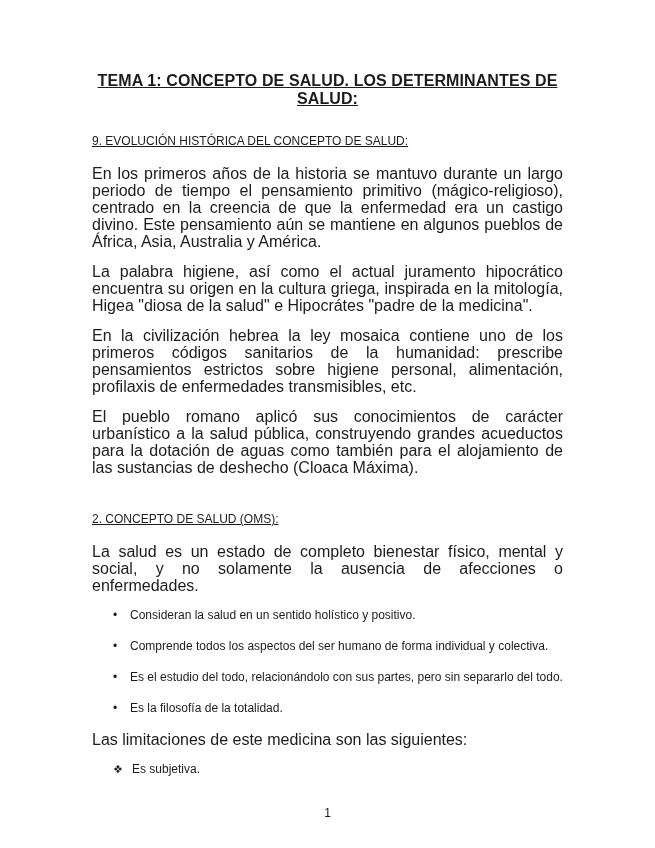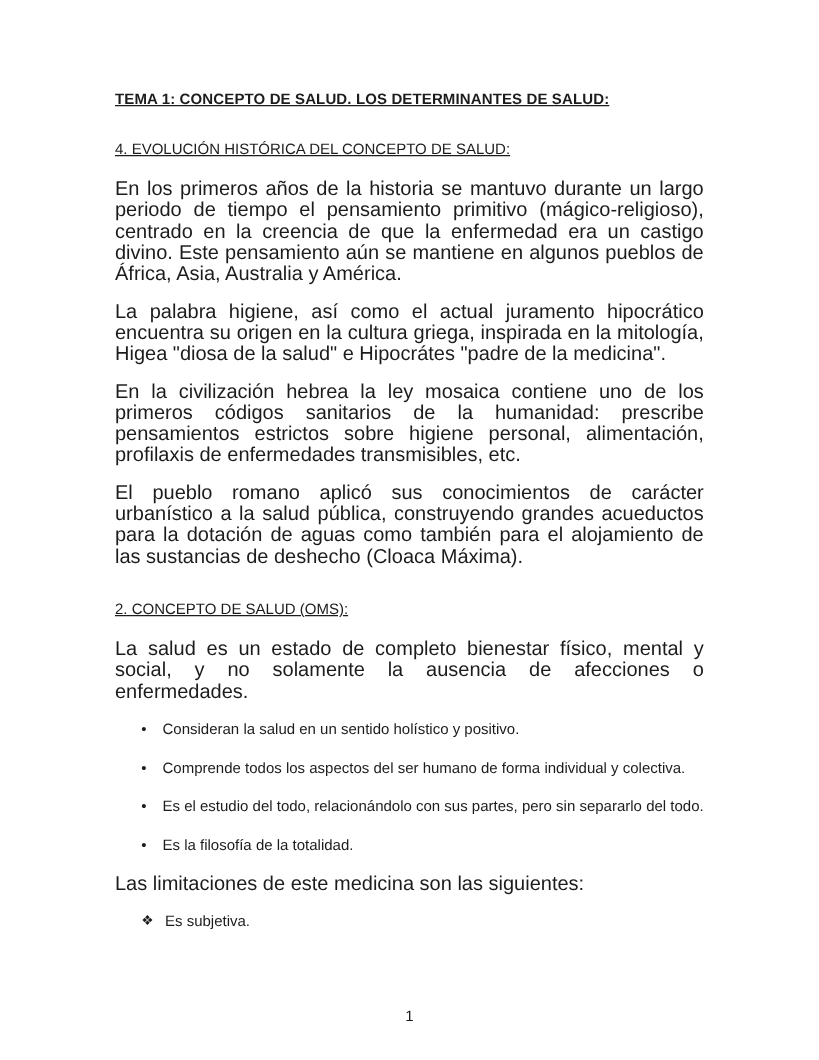--- a/index.html
+++ b/index.html
@@ -16,34 +16,35 @@
     color: #1c1c1c;
   }
   .page {
     box-sizing: border-box;
     width: 655px;
     height: 848px;
     padding: 72px 92px 0 92px;
     background: #ffffff;
   }
   .doc-title {
-    font-size: 12px;
+    font-size: 16px;
     font-weight: bold;
+    text-align: center;
     text-decoration: underline;
     margin: 0 0 26px 0;
     letter-spacing: 0.1px;
   }
   .section-heading {
     font-size: 12px;
     font-weight: normal;
     text-decoration: underline;
     margin: 0 0 17px 0;
   }
   .section-heading.spaced {
-    margin-top: 26px;
+    margin-top: 36px;
   }
   .para {
     font-size: 16px;
     line-height: 17px;
     text-align: justify;
     margin: 0 0 13px 0;
   }
   .bullet-item {
     display: flex;
     align-items: flex-start;
@@ -73,21 +74,21 @@
     font-size: 12px;
   }
 </style>
 </head>
 <body>
 
 <div class="page">
 
   <h1 class="doc-title">TEMA 1: CONCEPTO DE SALUD. LOS DETERMINANTES DE SALUD:</h1>
 
-  <h2 class="section-heading">4. EVOLUCIÓN HISTÓRICA DEL CONCEPTO DE SALUD:</h2>
+  <h2 class="section-heading">9. EVOLUCIÓN HISTÓRICA DEL CONCEPTO DE SALUD:</h2>
 
   <p class="para">En los primeros años de la historia se mantuvo durante un largo periodo de tiempo el pensamiento primitivo (mágico-religioso), centrado en la creencia de que la enfermedad era un castigo divino. Este pensamiento aún se mantiene en algunos pueblos de África, Asia, Australia y América.</p>
   <p class="para">La palabra higiene, así como el actual juramento hipocrático encuentra su origen en la cultura griega, inspirada en la mitología, Higea "diosa de la salud" e Hipocrátes "padre de la medicina".</p>
   <p class="para">En la civilización hebrea la ley mosaica contiene uno de los primeros códigos sanitarios de la humanidad: prescribe pensamientos estrictos sobre higiene personal, alimentación, profilaxis de enfermedades transmisibles, etc.</p>
   <p class="para">El pueblo romano aplicó sus conocimientos de carácter urbanístico a la salud pública, construyendo grandes acueductos para la dotación de aguas como también para el alojamiento de las sustancias de deshecho (Cloaca Máxima).</p>
 
   <h2 class="section-heading spaced">2. CONCEPTO DE SALUD (OMS):</h2>
 
   <p class="para">La salud es un estado de completo bienestar físico, mental y social, y no solamente la ausencia de afecciones o enfermedades.</p>
 

